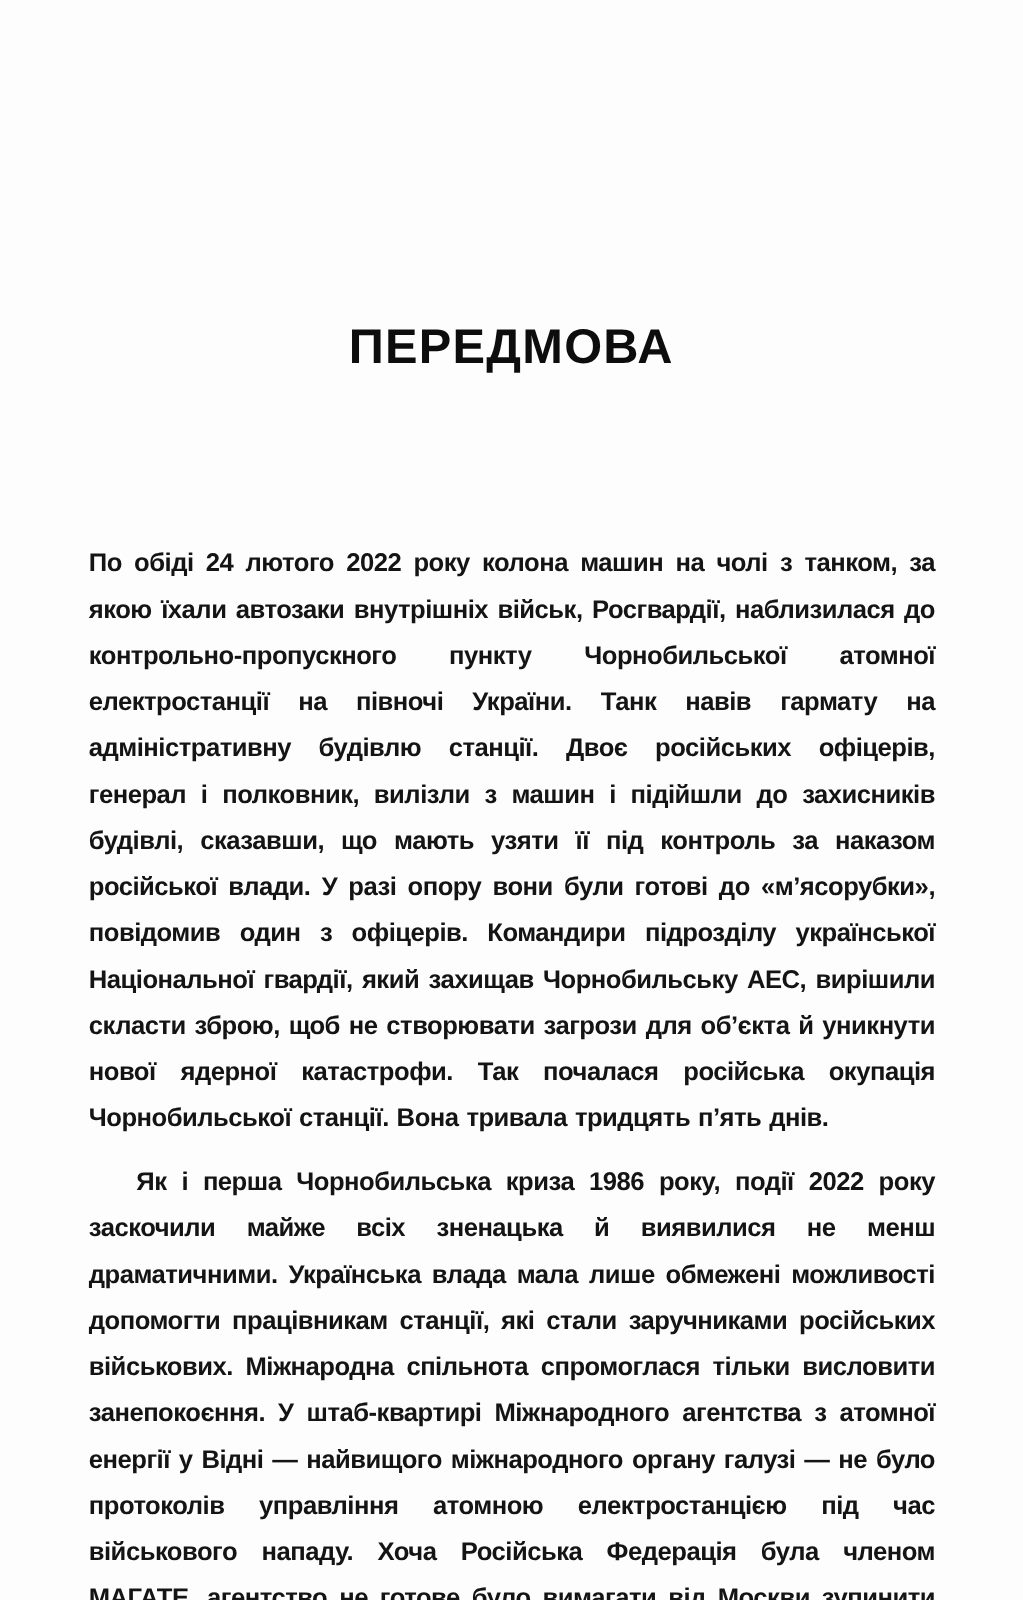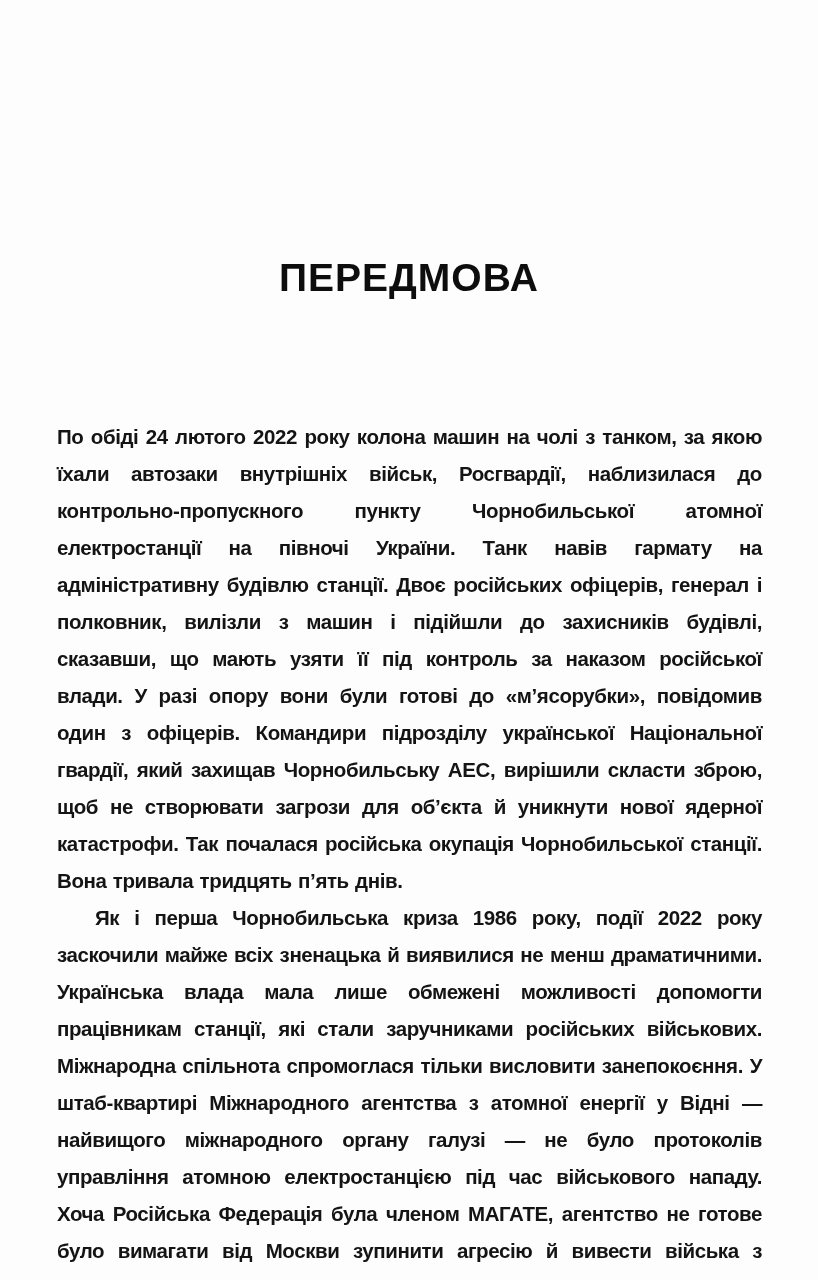--- a/index.html
+++ b/index.html
@@ -27,21 +27,21 @@
     letter-spacing: 1px;
     color: #0d0d0d;
   }
   .body-text {
     position: absolute;
     top: 418px;
     left: 57px;
     right: 56px;
   }
   .body-text p {
-    margin: 0;
+    margin: 14px;
     text-align: justify;
     font-size: 20.5px;
     font-weight: 700;
     line-height: 37px;
     letter-spacing: -0.4px;
     word-spacing: 1px;
     color: #141414;
   }
   .body-text p.indent {
     text-indent: 38px;

